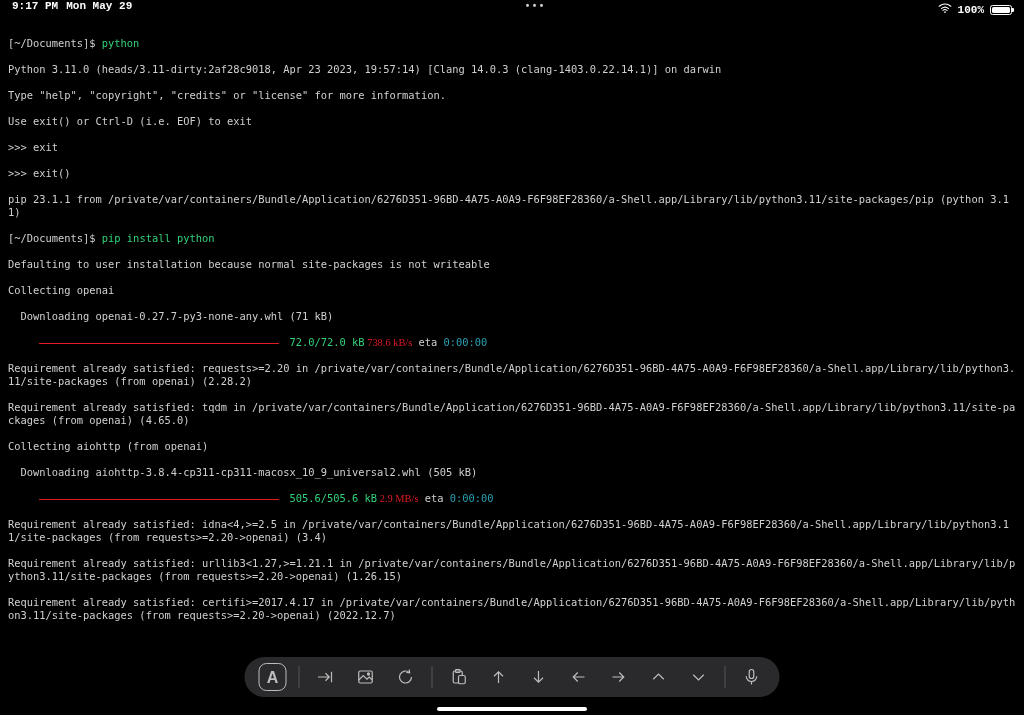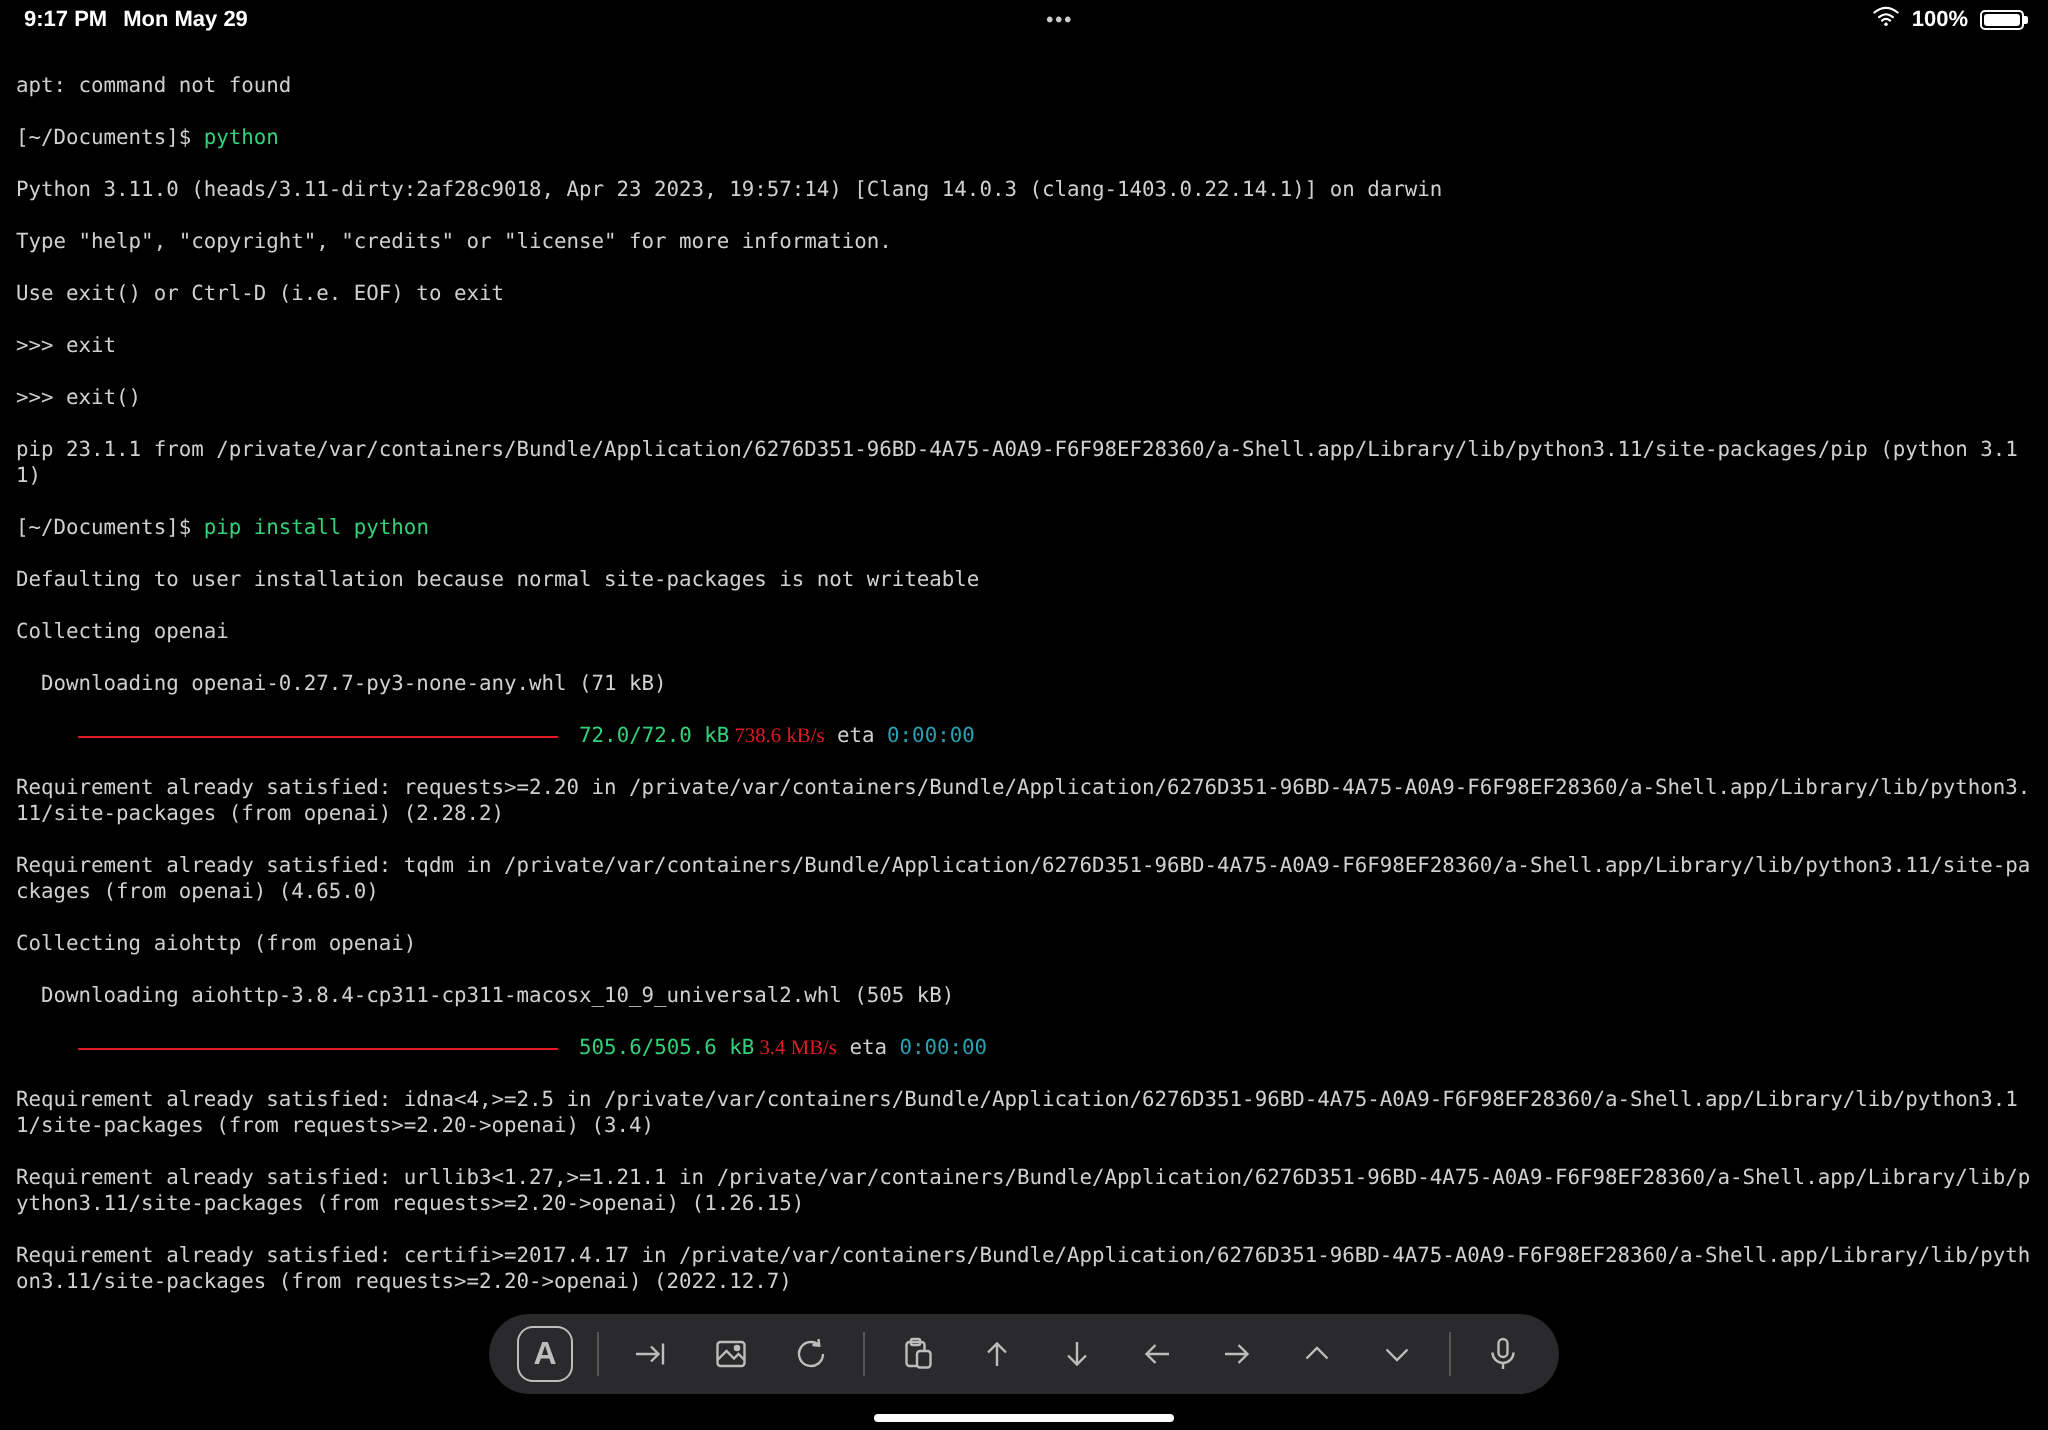--- a/index.html
+++ b/index.html
@@ -10,24 +10,24 @@
     font-family: Menlo, "SF Mono", Consolas, monospace;
     font-size: 10.4px;
     line-height: 13px;
     overflow: hidden;
     -webkit-font-smoothing: antialiased;
   }
   
   .statusbar {
     position: absolute; top: 0; left: 0; right: 0;
     height: 20px;
-    display: flex; align-items: center; justify-content: space-between;
+    display: flex; justify-content: space-between;
     padding: 0 12px;
     color: #fff;
-    font-family: Liberation Sans, sans-serif;
+    font-family: Liberation Mono, monospace;
     font-size: 11px; font-weight: 600;
   }
   .sb-left { display: flex; gap: 8px; }
   .sb-center { font-weight: 700; letter-spacing: 1px; font-size: 10px; color: #ccc;}
   .sb-right { display: flex; align-items: center; gap: 6px; }
   .battery { display: inline-flex; align-items: center; }
   .battery-body {
     width: 22px; height: 10px; border: 1px solid #fff; border-radius: 2.5px;
     position: relative; display: inline-block;
   }
@@ -104,38 +104,37 @@
     <span>100%</span>
     <span class="battery">
       <span class="battery-body">
           <span class="battery-fill"></span>
         </span>
     </span>
   </div>
 </div>
 
 <div class="term">
-<div>apt: command not found</div>
 <div><span>[~/Documents]$ </span><span class="green">python</span></div>
 <div>Python 3.11.0 (heads/3.11-dirty:2af28c9018, Apr 23 2023, 19:57:14) [Clang 14.0.3 (clang-1403.0.22.14.1)] on darwin</div>
 <div>Type "help", "copyright", "credits" or "license" for more information.</div>
 <div>Use exit() or Ctrl-D (i.e. EOF) to exit</div>
 <div>&gt;&gt;&gt; exit</div>
 <div>&gt;&gt;&gt; exit()</div>
 <div>pip 23.1.1 from /private/var/containers/Bundle/Application/6276D351-96BD-4A75-A0A9-F6F98EF28360/a-Shell.app/Library/lib/python3.11/site-packages/pip (python 3.11)</div>
 <div><span>[~/Documents]$ </span><span class="green">pip install python</span></div>
 <div>Defaulting to user installation because normal site-packages is not writeable</div>
 <div>Collecting openai</div>
 <div>  Downloading openai-0.27.7-py3-none-any.whl (71 kB)</div>
 <div>&nbsp;&nbsp;&nbsp;&nbsp;&nbsp;<span class="bar"></span> <span class="green">72.0/72.0 kB</span><span class="red"> 738.6 kB/s</span><span> eta </span><span class="cyan">0:00:00</span></div>
 <div>Requirement already satisfied: requests&gt;=2.20 in /private/var/containers/Bundle/Application/6276D351-96BD-4A75-A0A9-F6F98EF28360/a-Shell.app/Library/lib/python3.11/site-packages (from openai) (2.28.2)</div>
 <div>Requirement already satisfied: tqdm in /private/var/containers/Bundle/Application/6276D351-96BD-4A75-A0A9-F6F98EF28360/a-Shell.app/Library/lib/python3.11/site-packages (from openai) (4.65.0)</div>
 <div>Collecting aiohttp (from openai)</div>
 <div>  Downloading aiohttp-3.8.4-cp311-cp311-macosx_10_9_universal2.whl (505 kB)</div>
-<div>&nbsp;&nbsp;&nbsp;&nbsp;&nbsp;<span class="bar"></span> <span class="green">505.6/505.6 kB</span><span class="red"> 3.4 MB/s</span><span> eta </span><span class="cyan">0:00:00</span></div>
+<div>&nbsp;&nbsp;&nbsp;&nbsp;&nbsp;<span class="bar"></span> <span class="green">505.6/505.6 kB</span><span class="red"> 2.9 MB/s</span><span> eta </span><span class="cyan">0:00:00</span></div>
 <div>Requirement already satisfied: idna&lt;4,&gt;=2.5 in /private/var/containers/Bundle/Application/6276D351-96BD-4A75-A0A9-F6F98EF28360/a-Shell.app/Library/lib/python3.11/site-packages (from requests&gt;=2.20-&gt;openai) (3.4)</div>
 <div>Requirement already satisfied: urllib3&lt;1.27,&gt;=1.21.1 in /private/var/containers/Bundle/Application/6276D351-96BD-4A75-A0A9-F6F98EF28360/a-Shell.app/Library/lib/python3.11/site-packages (from requests&gt;=2.20-&gt;openai) (1.26.15)</div>
 <div>Requirement already satisfied: certifi&gt;=2017.4.17 in /private/var/containers/Bundle/Application/6276D351-96BD-4A75-A0A9-F6F98EF28360/a-Shell.app/Library/lib/python3.11/site-packages (from requests&gt;=2.20-&gt;openai) (2022.12.7)</div>
 
 
 
 
 
 
 

